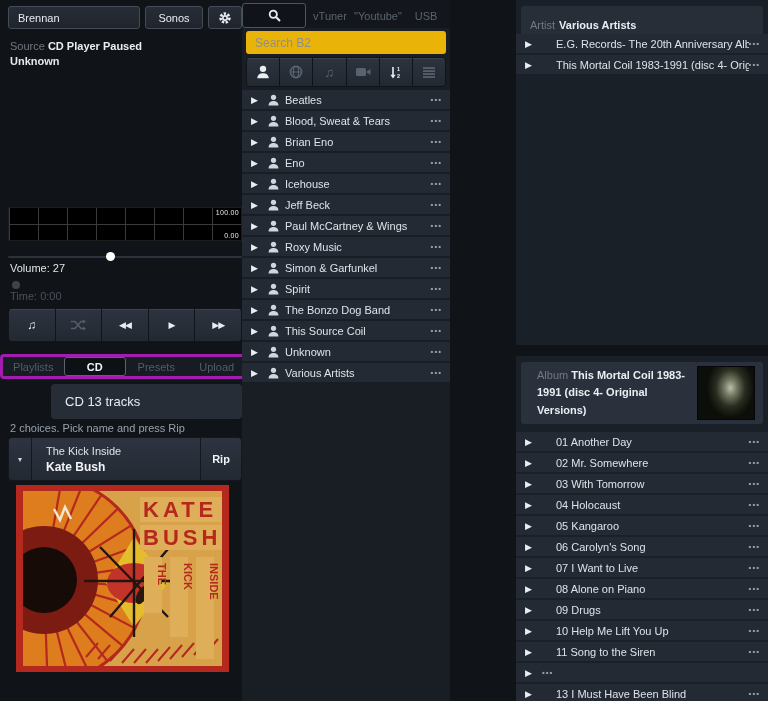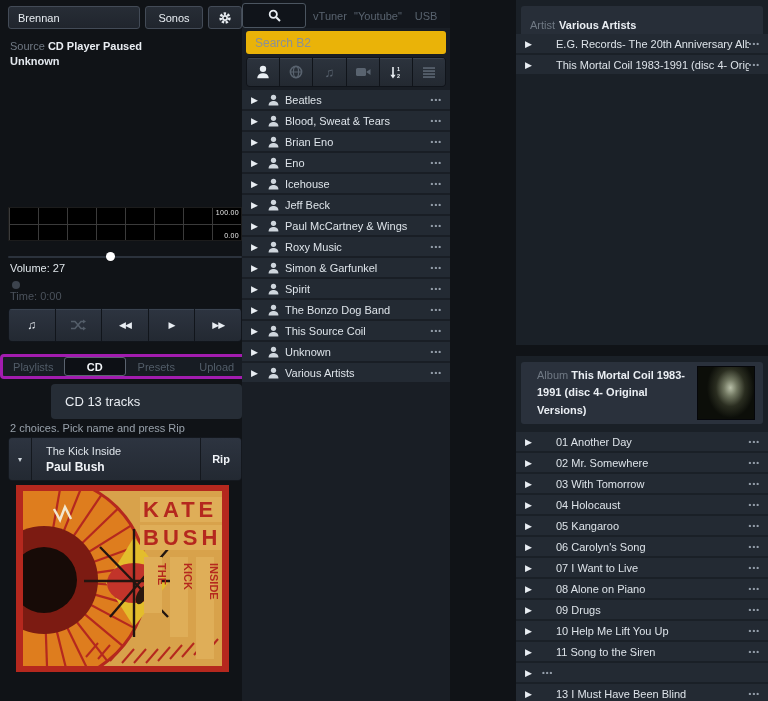--- a/index.html
+++ b/index.html
@@ -164,21 +164,21 @@
     <span>CD 13 tracks</span>
   </div>
   <div class="hint">2 choices. Pick name and press Rip</div>
 
   <div class="rip-row">
     <div class="rip-caret">
       <span>▾</span>
     </div>
     <div class="rip-main">
       <div class="l1">The Kick Inside</div>
-      <div class="l2">Paul Bush</div>
+      <div class="l2">Kate Bush</div>
     </div>
     <div class="rip-btn">
       <span>Rip</span>
     </div>
   </div>
 
   <svg class="art" viewBox="0 0 213 187">
     <defs>
         <clipPath id="inner">
           <rect x="7" y="6" width="199" height="175"></rect>

